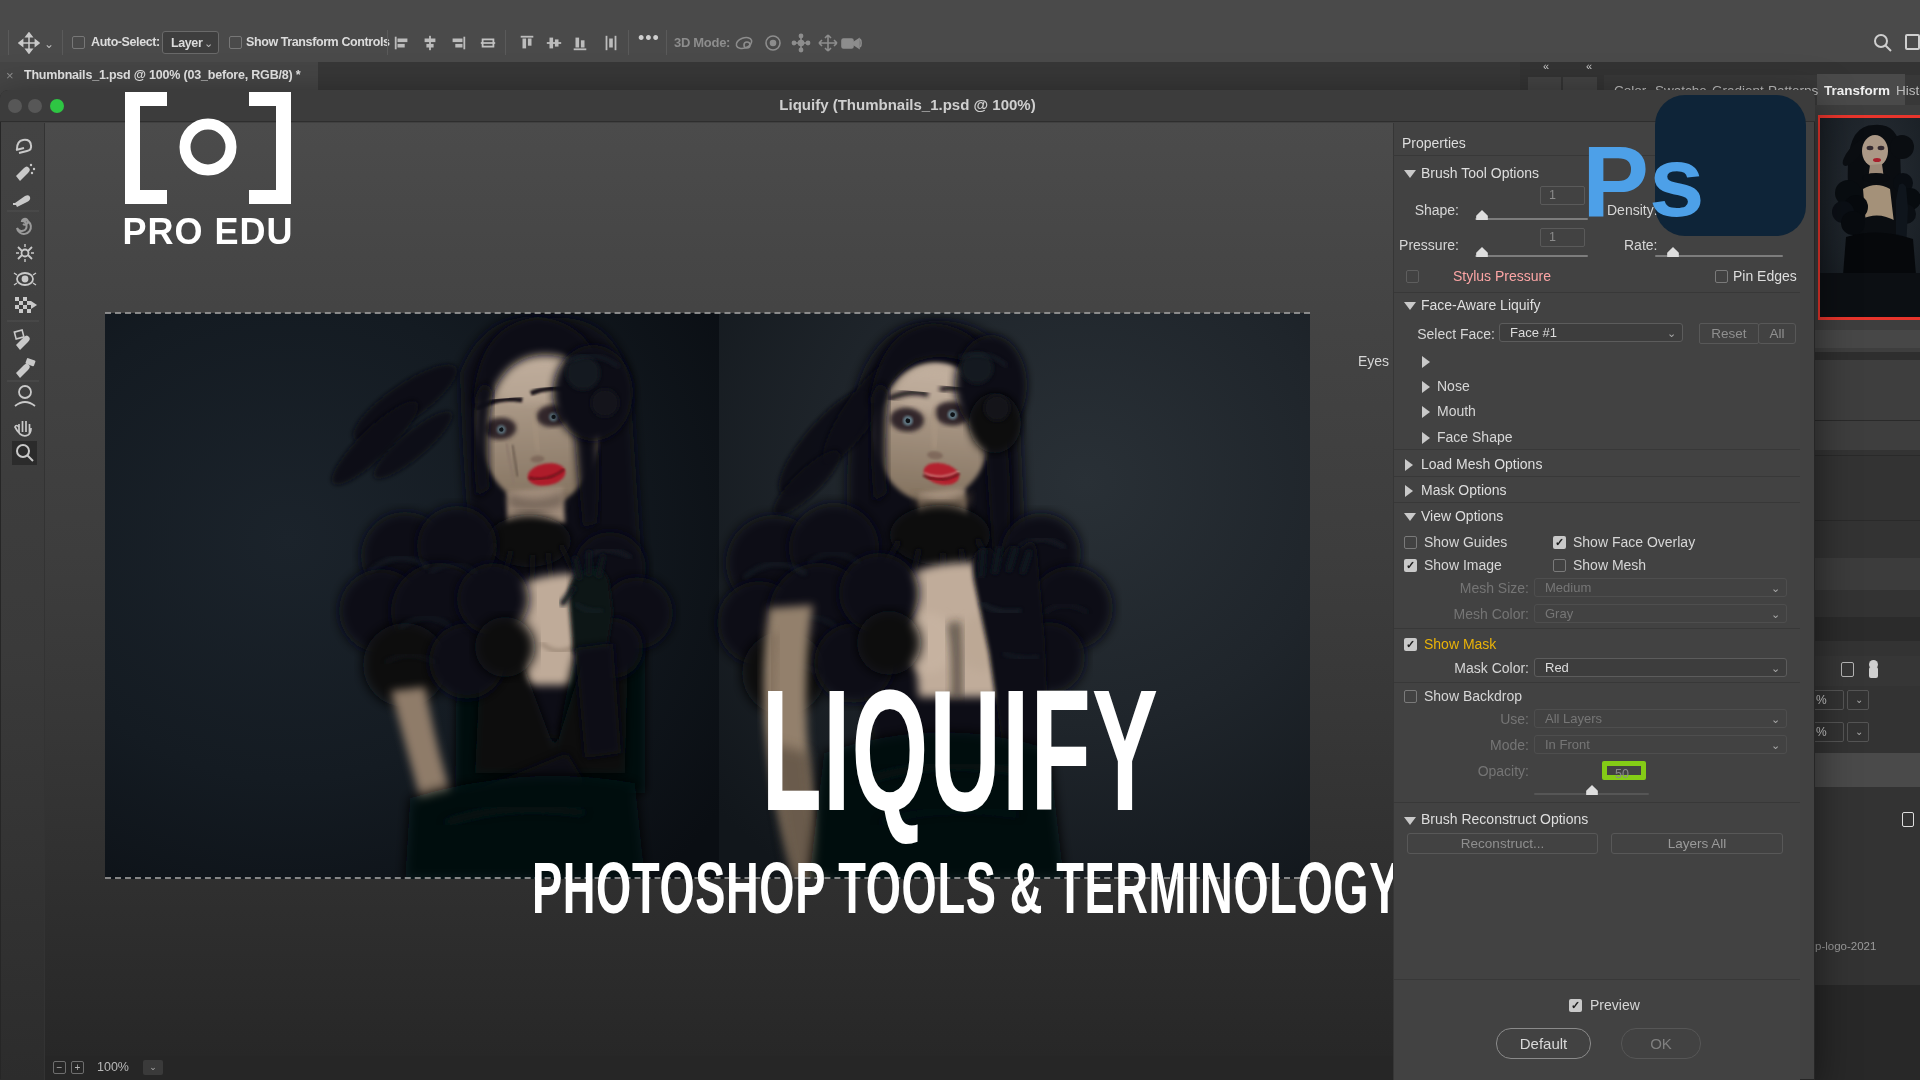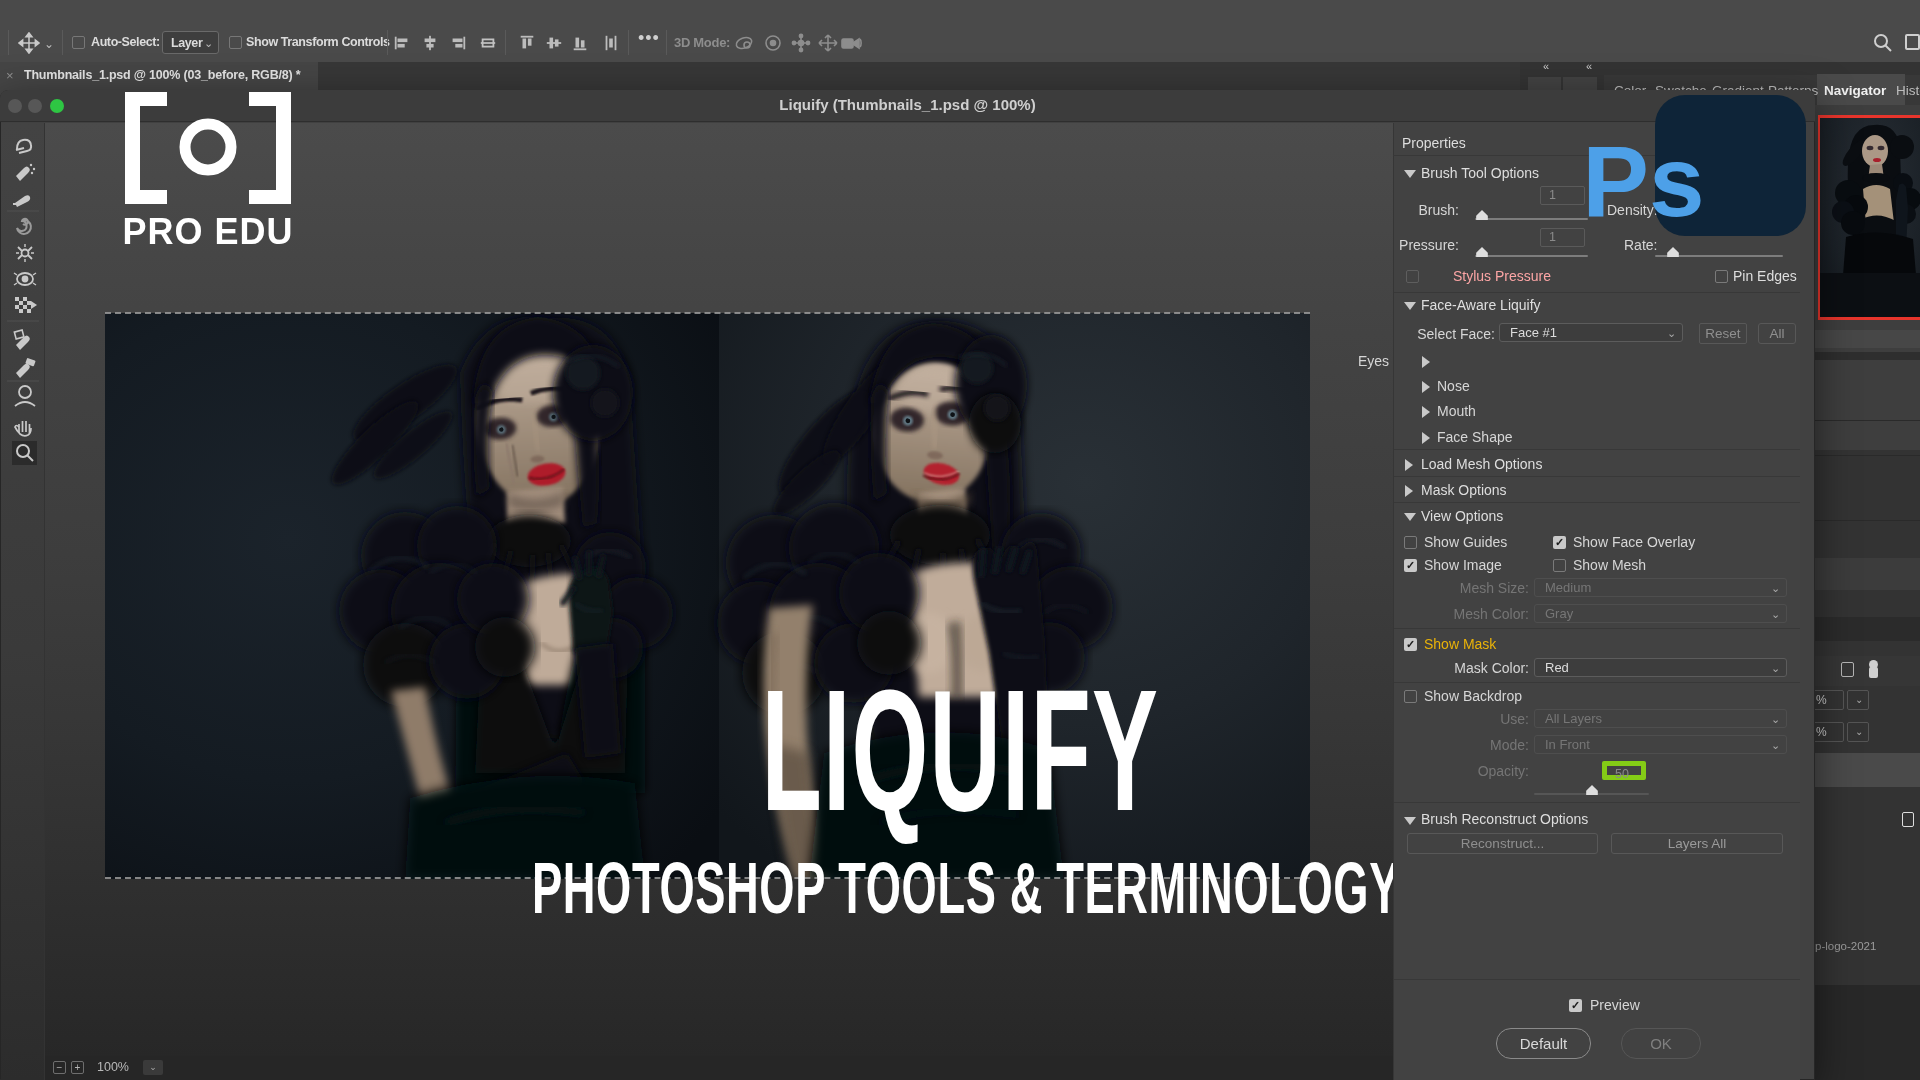--- a/index.html
+++ b/index.html
@@ -125,21 +125,21 @@
 <div class="abs" style="left:1563px;top:77px;width:34px;height:16px;background:#424242;"></div>
 <div class="abs" style="left:1543px;top:60px;color:#cccccc;font-size:11px;">«</div>
 <div class="abs" style="left:1586px;top:60px;color:#cccccc;font-size:11px;">«</div>
 
 <div class="abs" style="left:1604px;top:75px;width:316px;height:30px;background:#383838;"></div>
 <div class="abs" style="left:1817px;top:74px;width:88px;height:31px;background:#4a4a4a;"></div>
 <div class="abs" style="left:1614px;top:83px;color:#bdbdbd;font-size:13.5px;">Color</div>
 <div class="abs" style="left:1655px;top:83px;color:#bdbdbd;font-size:13.5px;">Swatche</div>
 <div class="abs" style="left:1712px;top:83px;color:#bdbdbd;font-size:13.5px;">Gradient</div>
 <div class="abs" style="left:1768px;top:83px;color:#bdbdbd;font-size:13.5px;">Patterns</div>
-<div class="abs" style="left:1824px;top:83px;color:#f0f0f0;font-size:13.5px;font-weight:bold;">Navigator</div>
+<div class="abs" style="left:1824px;top:83px;color:#f0f0f0;font-size:13.5px;font-weight:bold;">Transform</div>
 <div class="abs" style="left:1896px;top:83px;color:#bdbdbd;font-size:13.5px;">Histo</div>
 
 <div class="abs" style="left:1815px;top:105px;width:105px;height:345px;background:#3e3e3e;"></div>
 
 <svg class="abs" style="left:1818px;top:115px;" width="102" height="205" viewBox="0 0 102 205">
   <rect x="0" y="0" width="102" height="205" fill="#101418"></rect>
   <rect x="0" y="0" width="102" height="3" fill="#e8352c"></rect>
   <rect x="0" y="202" width="102" height="3" fill="#e8352c"></rect>
   <rect x="0" y="0" width="2.5" height="205" fill="#e8352c"></rect>
   <g id="navthumb">
@@ -483,21 +483,21 @@
   <div style="display:inline-block;transform:scaleX(0.62);transform-origin:center;white-space:nowrap;font-weight:bold;font-size:73px;line-height:1;color:#ffffff;letter-spacing:1px;">PHOTOSHOP TOOLS &amp; TERMINOLOGY</div>
 </div>
 
 <div class="abs" style="left:1393px;top:123px;width:407px;height:957px;background:#424242;border-left:1px solid #363636;"></div>
 <div class="abs" style="left:1393px;top:123px;width:407px;height:33px;border-bottom:1px solid #383838;"></div>
 <div class="abs txt" style="left:1402px;top:135px;font-size:14px;color:#dddddd;">Properties</div>
 <div id="props">
     <div class="abs" style="left:1404px;top:170px;width:0;height:0;border-left:6px solid transparent;border-right:6px solid transparent;border-top:8px solid #c9c9c9;"></div>
     <div class="abs" style="left:1421px;top:165px;color:#dedede;font-size:14px;">Brush Tool Options</div>
     <div class="abs" style="left:1540px;top:186px;width:45px;height:19px;border:1px solid #5a5a5a;border-radius:2px;color:#8a8a8a;font-size:12.5px;padding:1px 0 0 8px;">1</div>
-    <div class="abs" style="left:1259px;top:202px;width:200px;text-align:right;color:#d6d6d6;font-size:14px;">Brush:</div>
+    <div class="abs" style="left:1259px;top:202px;width:200px;text-align:right;color:#d6d6d6;font-size:14px;">Shape:</div>
     <div class="abs" style="left:1475px;top:218px;width:113px;height:2px;background:#7d7d7d;border-radius:2px;"></div>
     <svg class="abs" style="left:1476px;top:210px" width="12" height="10" viewBox="0 0 14 12">
       <path d="M7 0 L14 7 V12 H0 V7 Z" fill="#dedede"></path>
     </svg>
     <div class="abs" style="left:1607px;top:202px;color:#d6d6d6;font-size:14px;">Density:</div>
     <div class="abs" style="left:1540px;top:228px;width:45px;height:19px;border:1px solid #5a5a5a;border-radius:2px;color:#8a8a8a;font-size:12.5px;padding:1px 0 0 8px;">1</div>
     <div class="abs" style="left:1259px;top:237px;width:200px;text-align:right;color:#d6d6d6;font-size:14px;">Pressure:</div>
     <div class="abs" style="left:1475px;top:255px;width:113px;height:2px;background:#7d7d7d;border-radius:2px;"></div>
     <svg class="abs" style="left:1476px;top:247px" width="12" height="10" viewBox="0 0 14 12">
       <path d="M7 0 L14 7 V12 H0 V7 Z" fill="#dedede"></path>
@@ -509,21 +509,21 @@
     </svg>
     <div class="abs" style="left:1406px;top:270px;width:13px;height:13px;border:1px solid #5e5e5e;border-radius:2px;"></div>
     <div class="abs" style="left:1427px;top:268px;color:#fca5a5;font-size:14px;margin-left:26px;">Stylus Pressure</div>
     <div class="abs" style="left:1715px;top:270px;width:13px;height:13px;border:1px solid #7a7a7a;border-radius:2px;"></div>
     <div class="abs" style="left:1733px;top:268px;color:#dedede;font-size:14px;">Pin Edges</div>
     <div class="abs" style="left:1394px;top:292px;width:406px;height:1px;background:#383838;"></div>
     <div class="abs" style="left:1404px;top:302px;width:0;height:0;border-left:6px solid transparent;border-right:6px solid transparent;border-top:8px solid #c9c9c9;"></div>
     <div class="abs" style="left:1421px;top:297px;color:#dedede;font-size:14px;">Face-Aware Liquify</div>
     <div class="abs" style="left:1295px;top:326px;width:200px;text-align:right;color:#d6d6d6;font-size:14px;">Select Face:</div>
     <div class="abs ddl " style="left:1499px;top:323px;width:184px;height:19px;padding:1px 0 0 10px;">Face #1<span class="vchev">⌄</span></div>
-    <div class="abs" style="left:1699px;top:323px;width:48px;height:21px;border:1px solid #585858;border-radius:2px;color:#8f8f8f;font-size:13.5px;text-align:center;line-height:20px;">Reset</div>
+    <div class="abs" style="left:1699px;top:323px;width:60px;height:21px;border:1px solid #585858;border-radius:2px;color:#8f8f8f;font-size:13.5px;text-align:center;line-height:20px;">Reset</div>
     <div class="abs" style="left:1758px;top:323px;width:38px;height:21px;border:1px solid #585858;border-radius:3px;color:#8f8f8f;font-size:13.5px;text-align:center;line-height:20px;">All</div>
     <div class="abs" style="left:1422px;top:356px;width:0;height:0;border-top:6px solid transparent;border-bottom:6px solid transparent;border-left:8px solid #c9c9c9;"></div>
     <div class="abs" style="left:1358px;top:353px;color:#d6d6d6;font-size:14px;">Eyes</div>
     <div class="abs" style="left:1422px;top:381px;width:0;height:0;border-top:6px solid transparent;border-bottom:6px solid transparent;border-left:8px solid #c9c9c9;"></div>
     <div class="abs" style="left:1437px;top:378px;color:#d6d6d6;font-size:14px;">Nose</div>
     <div class="abs" style="left:1422px;top:406px;width:0;height:0;border-top:6px solid transparent;border-bottom:6px solid transparent;border-left:8px solid #c9c9c9;"></div>
     <div class="abs" style="left:1437px;top:403px;color:#d6d6d6;font-size:14px;">Mouth</div>
     <div class="abs" style="left:1422px;top:432px;width:0;height:0;border-top:6px solid transparent;border-bottom:6px solid transparent;border-left:8px solid #c9c9c9;"></div>
     <div class="abs" style="left:1437px;top:429px;color:#d6d6d6;font-size:14px;">Face Shape</div>
     <div class="abs" style="left:1394px;top:449px;width:406px;height:1px;background:#383838;"></div>

